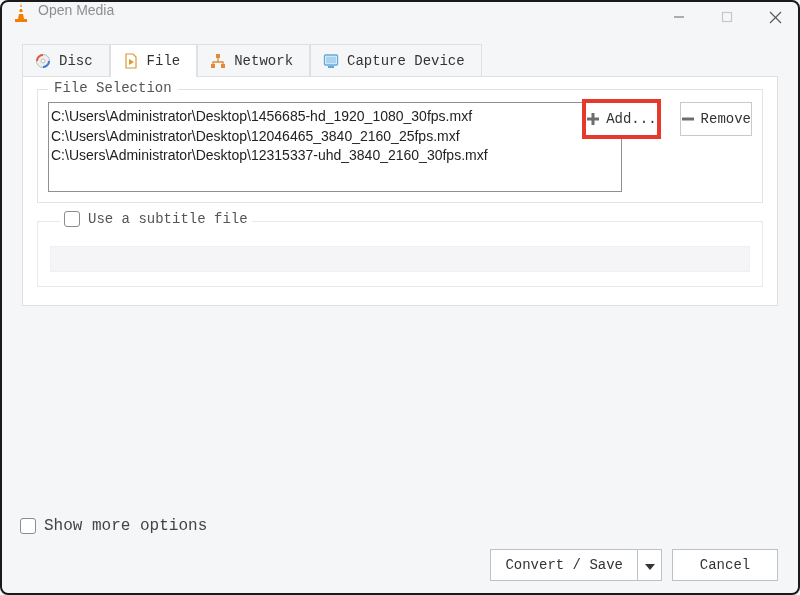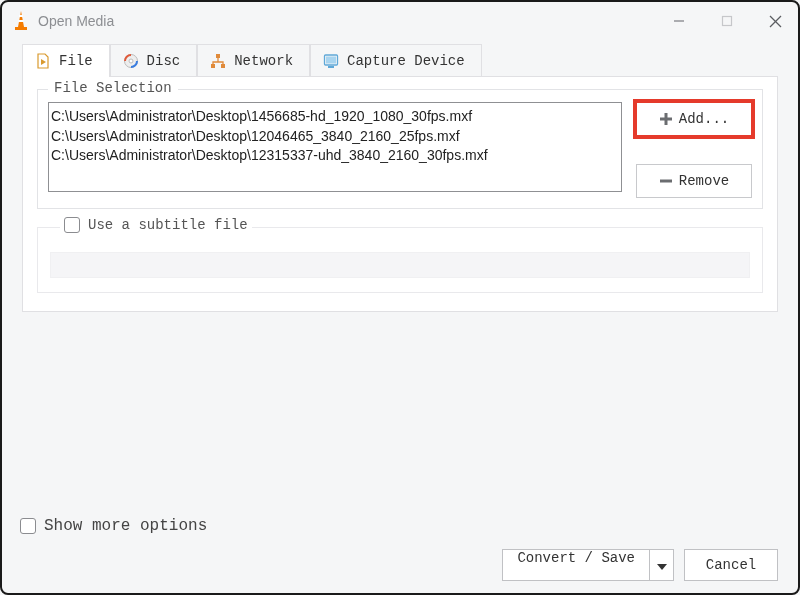--- a/index.html
+++ b/index.html
@@ -16,21 +16,21 @@
       background: #f5f6f7;
       border: 2px solid #1a1a1a;
       border-radius: 8px;
       display: flex;
       flex-direction: column;
       position: relative;
     }
     .titlebar {
       height: 38px;
       display: flex;
-      align-items: center;
+      align-items: flex-start;
       padding: 0 0 0 10px;
     }
     .titlebar .app-icon {
       width: 18px;
       height: 22px;
       margin-right: 8px;
     }
     .titlebar .title {
       flex: 1;
       color: #8d8f93;
@@ -114,22 +114,22 @@
     .file-item {
       font-family: Arial, sans-serif;
       font-size: 14px;
       color: #222;
       line-height: 1.4;
       white-space: nowrap;
     }
     .side-buttons {
       width: 116px;
       display: flex;
-      flex-direction: column;
-      gap: 28px;
+      flex-direction: row;
+      gap: 22px;
       justify-content: flex-end;
     }
     .btn {
       height: 34px;
       background: #fff;
       border: 1px solid #c8c9cc;
       display: flex;
       align-items: center;
       justify-content: center;
       gap: 6px;
@@ -209,33 +209,33 @@
     }
     .convert-group { display:flex; }
     .convert-btn {
       height: 32px;
       padding: 0 14px;
       background:#fff;
       border:1px solid #c0c1c4;
       font-family:"Courier New", monospace;
       font-size:14px;
       color:#333;
-      display:flex; align-items:flex-start; justify-content:center;
+      display:flex; align-items:center; justify-content:center;
     }
     .dropdown-btn {
       height:32px;
       width:24px;
       background:#fff;
       border:1px solid #c0c1c4;
       border-left:none;
       display:flex; align-items:center; justify-content:center;
     }
     .cancel-btn {
       height:32px;
-      width:94px;
+      width:106px;
       background:#fff;
       border:1px solid #c0c1c4;
       font-family:"Courier New", monospace;
       font-size:14px;
       color:#333;
       display:flex; align-items:center; justify-content:center;
     }
   </style>
 </head>
 <body>
@@ -265,39 +265,39 @@
       <button class="win-btn">
         <svg width="13" height="13" viewBox="0 0 13 13">
             <line x1="1" y1="1" x2="12" y2="12" stroke="#5b5d61" stroke-width="1.3"></line>
             <line x1="12" y1="1" x2="1" y2="12" stroke="#5b5d61" stroke-width="1.3"></line>
           </svg>
       </button>
     </div>
   </div>
 
   <div class="tabs">
-    <div class="tab active">
-      <span class="tab-icon">
-        <svg viewBox="0 0 16 16">
-            <path d="M3 1 h7 l3 3 v11 h-10 z" fill="none" stroke="#d99a2e" stroke-width="1.2"></path>
-            <path d="M6 6 l5 3 l-5 3 z" fill="#d99a2e"></path>
-          </svg>
-      </span>
-      <span>File</span>
-    </div>
     <div class="tab">
       <span class="tab-icon">
         <svg viewBox="0 0 16 16">
             <circle cx="8" cy="8" r="6.5" fill="#eee" stroke="#bbb"></circle>
             <circle cx="8" cy="8" r="2" fill="#fff" stroke="#bbb"></circle>
             <path d="M2 8 a6 6 0 0 1 6 -6" fill="none" stroke="#e05a3a" stroke-width="2"></path>
             <path d="M14 8 a6 6 0 0 1 -6 6" fill="none" stroke="#3a7de0" stroke-width="2"></path>
           </svg>
       </span>
       <span>Disc</span>
+    </div>
+    <div class="tab active">
+      <span class="tab-icon">
+        <svg viewBox="0 0 16 16">
+            <path d="M3 1 h7 l3 3 v11 h-10 z" fill="none" stroke="#d99a2e" stroke-width="1.2"></path>
+            <path d="M6 6 l5 3 l-5 3 z" fill="#d99a2e"></path>
+          </svg>
+      </span>
+      <span>File</span>
     </div>
     <div class="tab">
       <span class="tab-icon">
         <svg viewBox="0 0 16 16">
             <rect x="6" y="1" width="4" height="4" fill="#e08a3a"></rect>
             <rect x="1" y="11" width="4" height="4" fill="#e08a3a"></rect>
             <rect x="11" y="11" width="4" height="4" fill="#e08a3a"></rect>
             <path d="M8 5 v4 M3 11 v-2 h10 v2" fill="none" stroke="#e08a3a" stroke-width="1.3"></path>
           </svg>
       </span>

